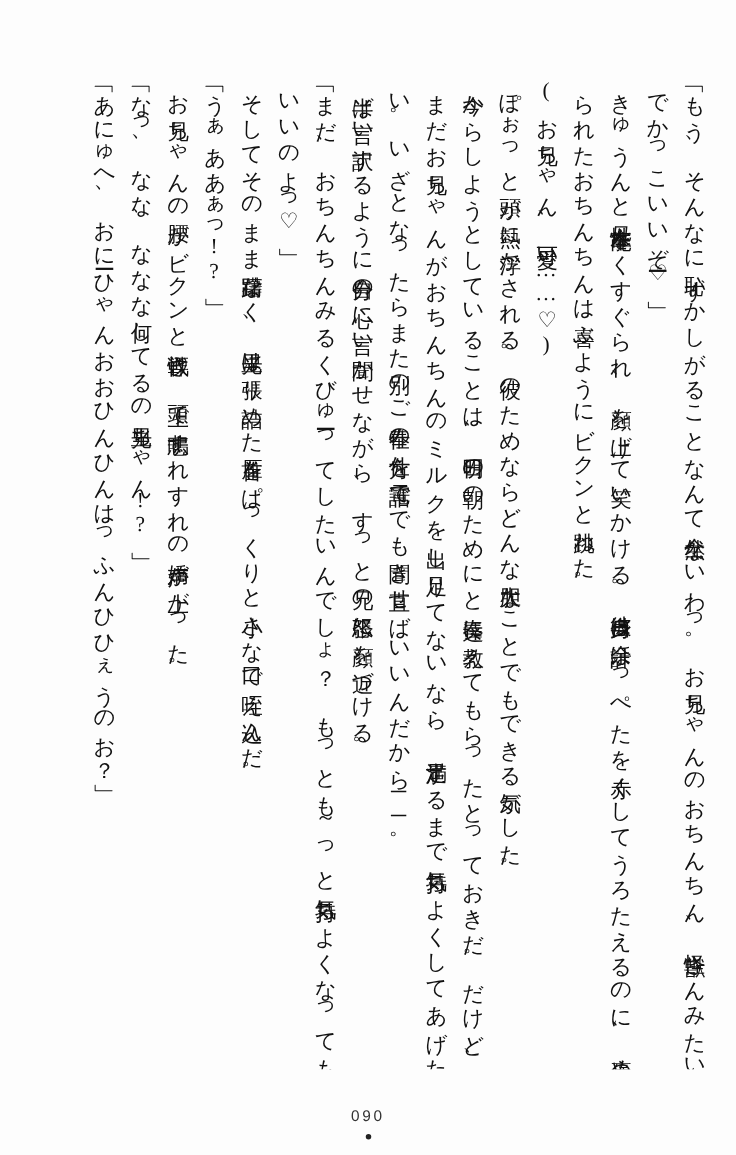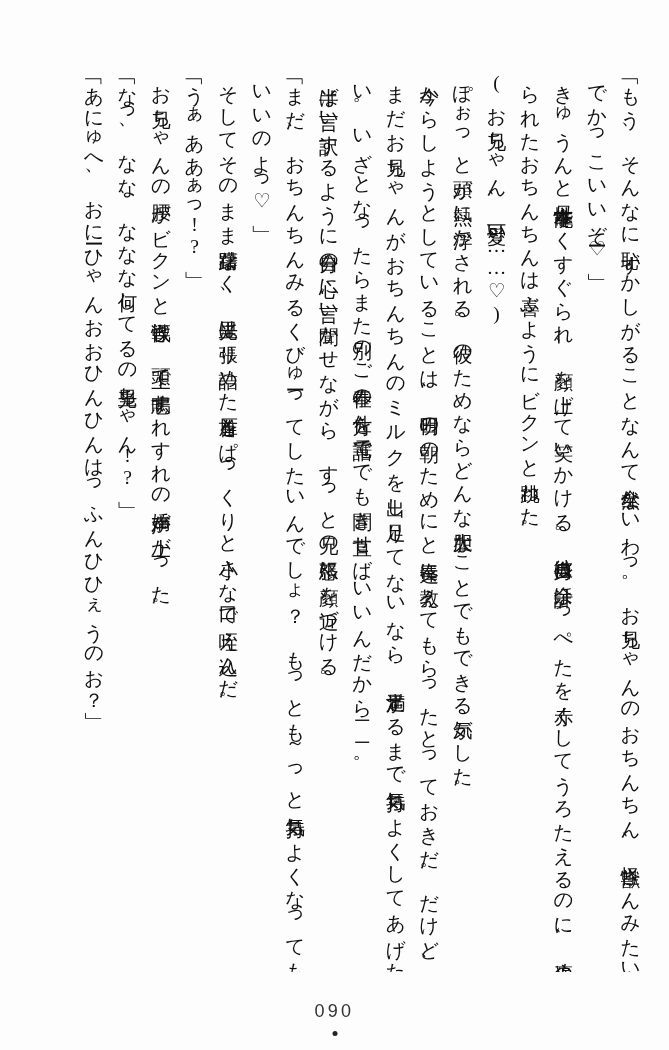--- a/index.html
+++ b/index.html
@@ -42,21 +42,21 @@
     padding: 0;
     text-indent: 0;
   }
   .page-number {
     position: absolute;
     bottom: 28px;
     left: 0;
     width: 100%;
     text-align: center;
     font-family: "Liberation Sans", sans-serif;
-    font-size: 18px;
+    font-size: 14px;
     letter-spacing: 0.18em;
     color: #333;
   }
   .page-dot {
     position: absolute;
     bottom: 14px;
     left: 50%;
     transform: translateX(-50%);
     width: 5px;
     height: 5px;

